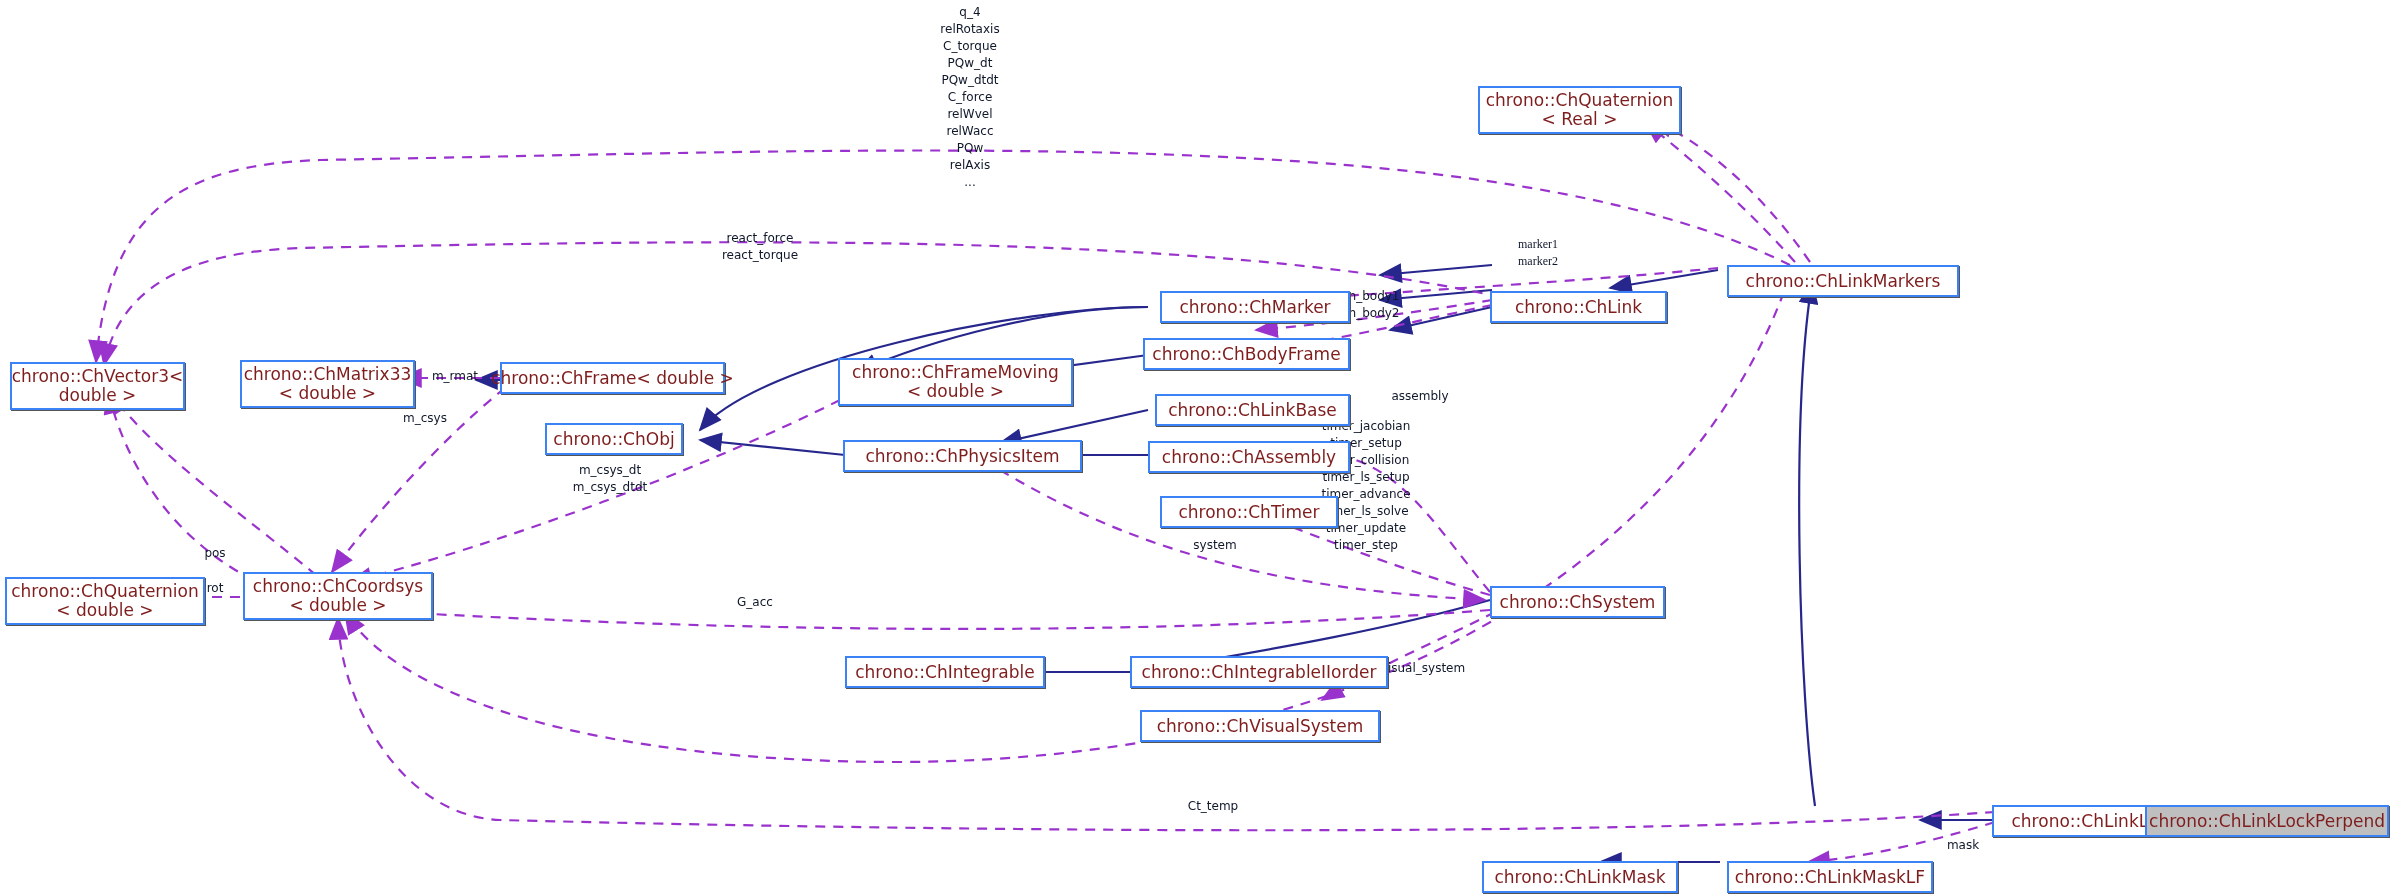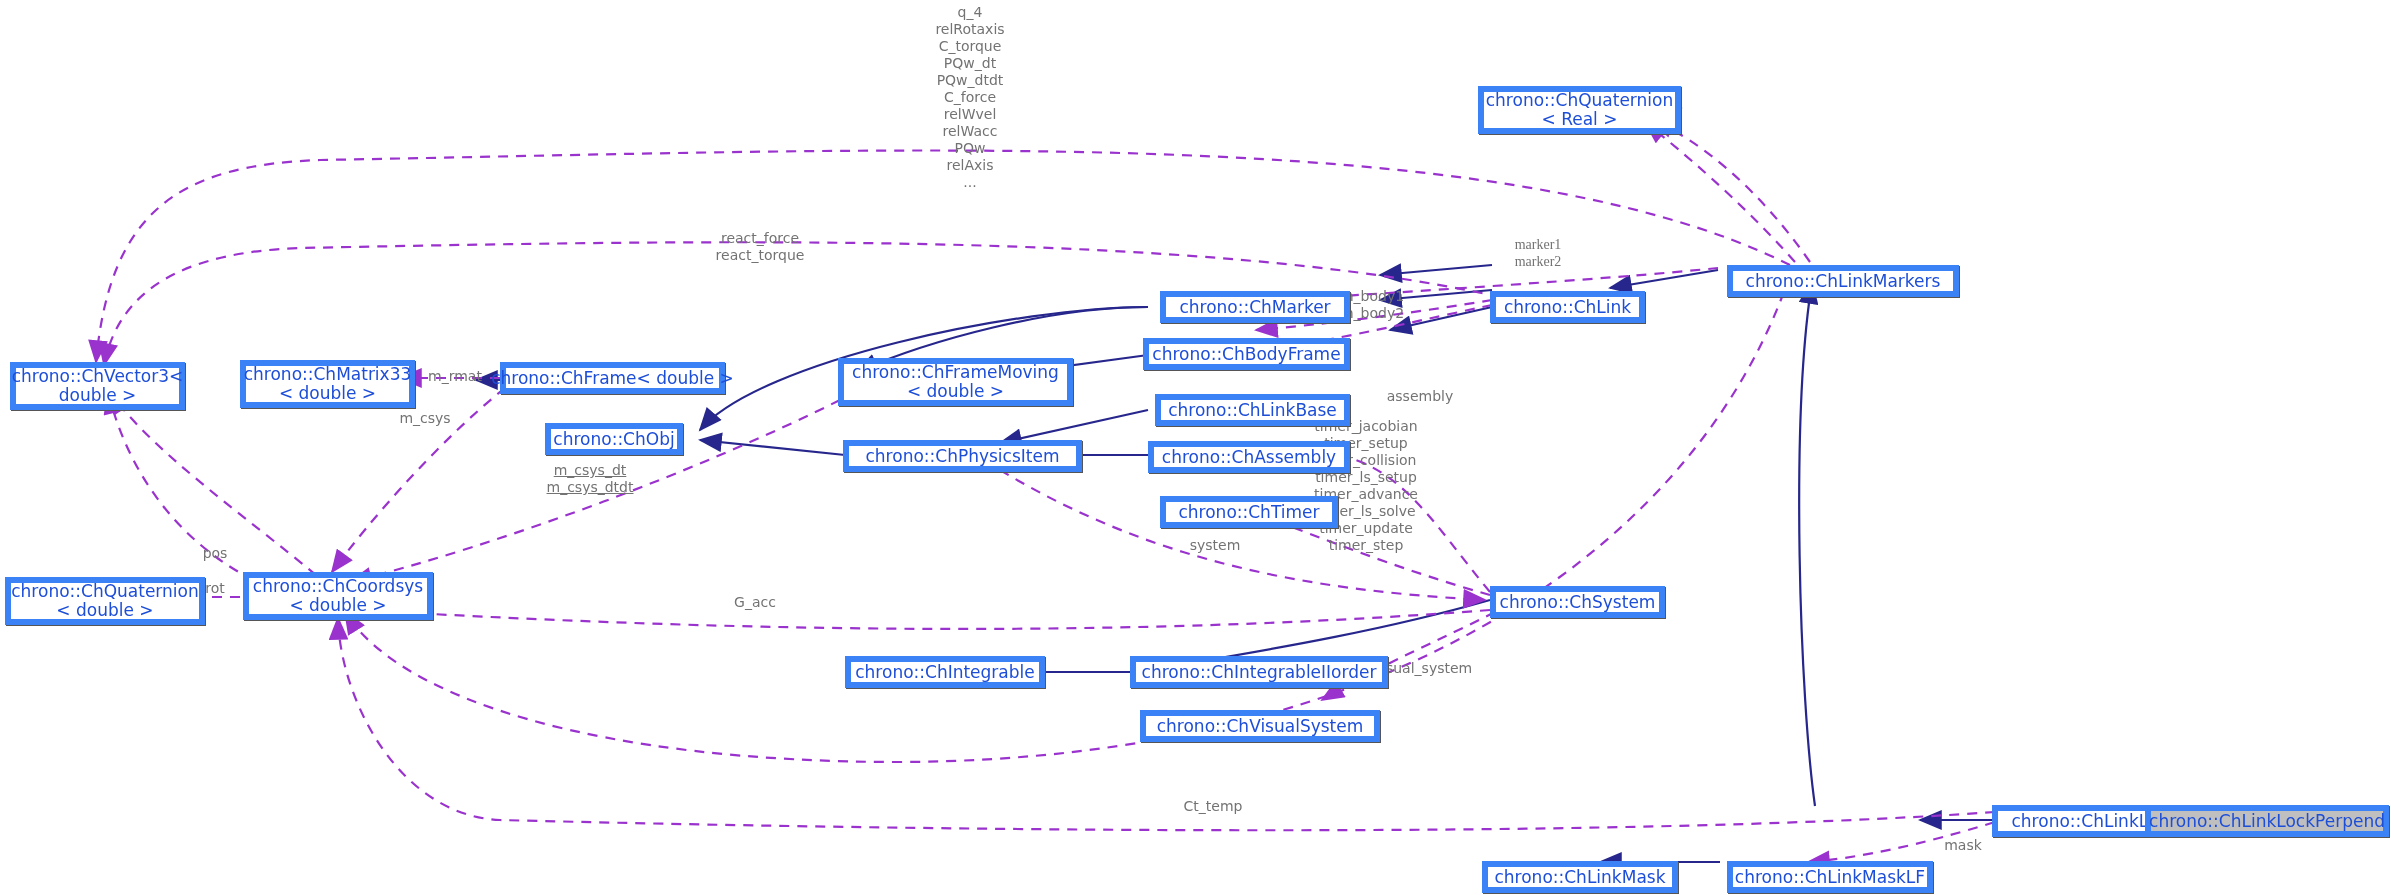--- a/index.html
+++ b/index.html
@@ -21,40 +21,40 @@
   #edge-layer {
     position: absolute;
     left: 0;
     top: 0;
     width: 2391px;
     height: 895px;
   }
   .node {
     position: absolute;
     box-sizing: border-box;
-    border: 6px solid #3b82f6;
+    border: 2px solid #3b82f6;
     background: #ffffff;
-    color: #1d4ed8;
+    color: #7f1d1d;
     font-size: 17px;
     line-height: 19px;
     text-align: center;
     display: flex;
     align-items: center;
     justify-content: center;
     white-space: pre;
     box-shadow: 1px 1px 0 0 #555555;
     z-index: 5;
   }
   .node.highlight {
     background: #bfbfbf;
   }
   .edge-label {
     position: absolute;
-    color: #737373;
-    font-size: 14px;
+    color: #0f172a;
+    font-size: 12px;
     line-height: 17px;
     text-align: center;
     white-space: pre;
     background: transparent;
     z-index: 4;
   }
 </style>
 </head>
 <body>
 
@@ -172,21 +172,21 @@
 &lt; double &gt;</div>
 
   <div class="node" style="left:1490px; top:586px; width:175px; height:32px;">chrono::ChSystem</div>
 
   <div class="node" style="left:845px; top:656px; width:200px; height:32px;">chrono::ChIntegrable</div>
 
   <div class="node" style="left:1130px; top:656px; width:258px; height:32px;">chrono::ChIntegrableIIorder</div>
 
   <div class="node" style="left:1140px; top:710px; width:240px; height:32px;">chrono::ChVisualSystem</div>
 
-  <div class="node" style="left:1490px; top:291px; width:155px; height:32px;">chrono::ChLink</div>
+  <div class="node" style="left:1490px; top:291px; width:177px; height:32px;">chrono::ChLink</div>
 
   <div class="node" style="left:1727px; top:265px; width:232px; height:32px;">chrono::ChLinkMarkers</div>
 
   <div class="node" style="left:1992px; top:805px; width:205px; height:32px;">chrono::ChLinkLock</div>
 
   <div class="node highlight" style="left:2145px; top:805px; width:244px; height:32px;">chrono::ChLinkLockPerpend</div>
 
   <div class="node" style="left:1482px; top:861px; width:196px; height:32px;">chrono::ChLinkMask</div>
 
   <div class="node" style="left:1727px; top:861px; width:206px; height:32px;">chrono::ChLinkMaskLF</div>
@@ -213,21 +213,21 @@
   <div class="edge-label" style="left:1448px; top:236px; width:180px;font-family:Liberation Serif, serif;">marker1
 marker2</div>
 
   <div class="edge-label" style="left:1282px; top:288px; width:180px;">m_body1
 m_body2</div>
 
   <div class="edge-label" style="left:400px; top:368px; width:110px;">m_rmat</div>
 
   <div class="edge-label" style="left:370px; top:410px; width:110px;">m_csys</div>
 
-  <div class="edge-label" style="left:500px; top:462px; width:180px;text-decoration:underline;">m_csys_dt
+  <div class="edge-label" style="left:520px; top:462px; width:180px;">m_csys_dt
 m_csys_dtdt</div>
 
   <div class="edge-label" style="left:1330px; top:388px; width:180px;">assembly</div>
 
   <div class="edge-label" style="left:1271px; top:418px; width:190px;">timer_jacobian
 timer_setup
 timer_collision
 timer_ls_setup
 timer_advance
 timer_ls_solve

